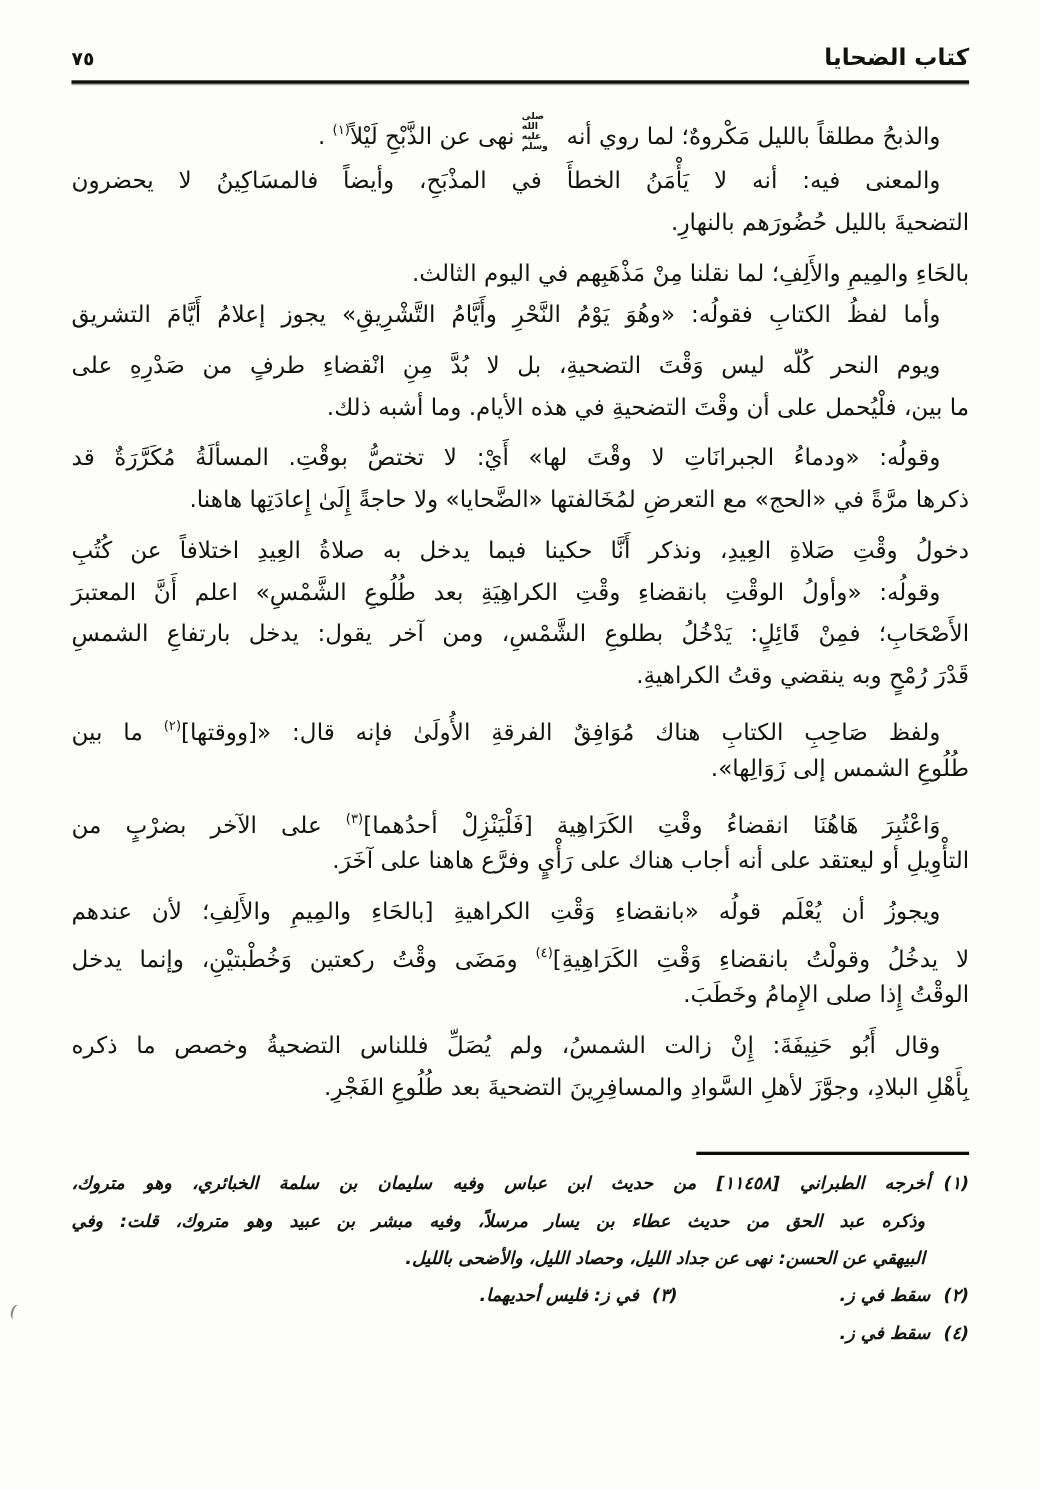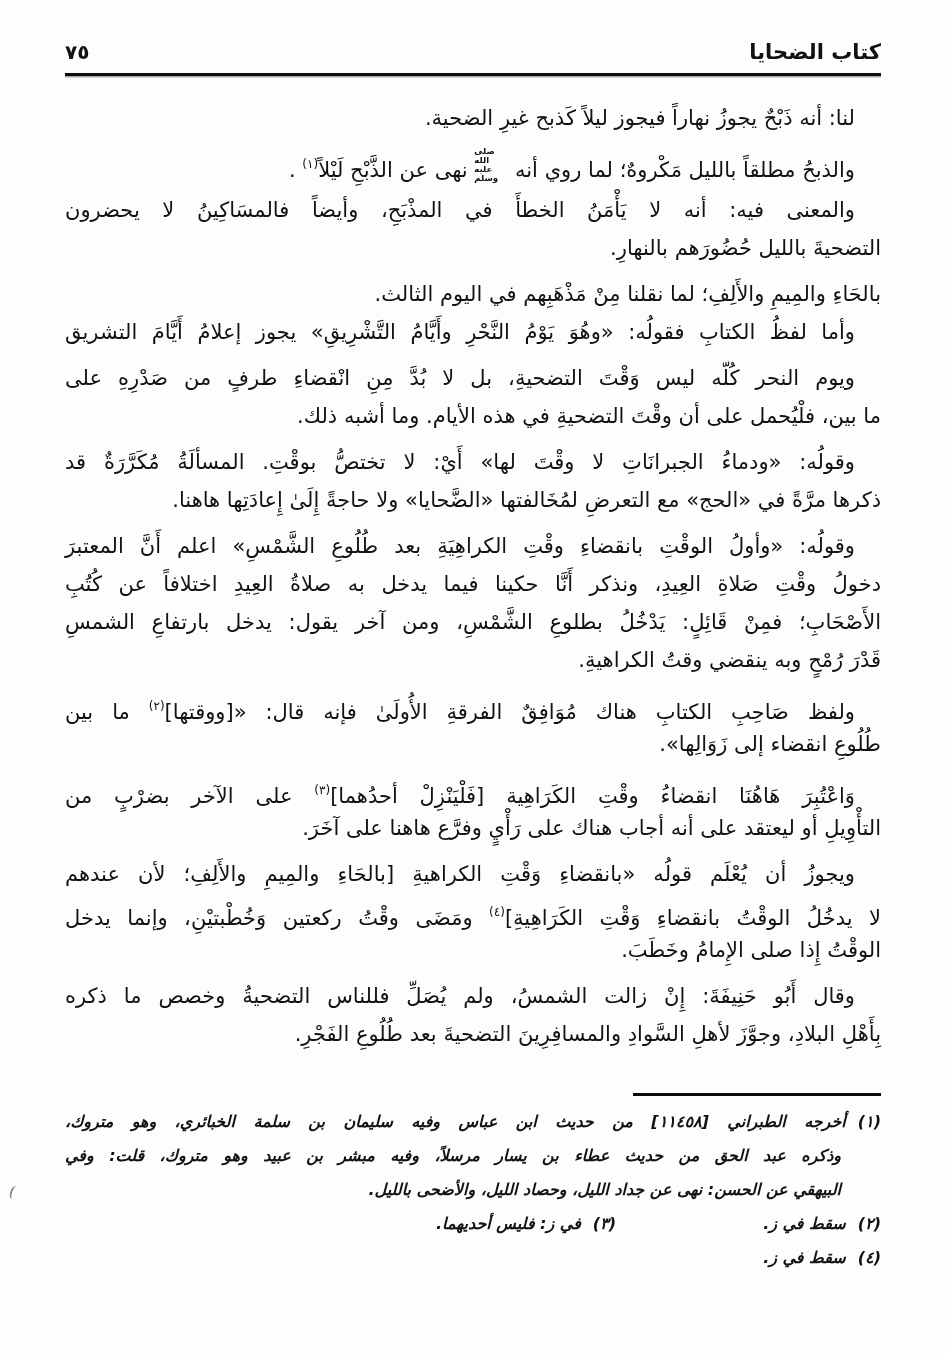--- a/index.html
+++ b/index.html
@@ -16,21 +16,21 @@
     position:absolute;inset:0;
     padding:34px 64px 0 65px;
     box-sizing:border-box;
   }
   
   .hdr{
     display:flex;justify-content:space-between;align-items:flex-end;
     font-size:21px;font-weight:bold;
     height:30px;
   }
-  .hdr .pgnum{font-size:20px;font-weight:bold;letter-spacing:1px;}
+  .hdr .pgnum{font-size:17px;font-weight:bold;letter-spacing:1px;}
   .hdr-rule{
     margin-top:9px;height:3px;background:#0c0c0c;width:100%;
     box-shadow:0 1.5px 0 rgba(10,10,10,.35);
   }
   
   .bodytext{margin-top:23px;font-size:21px;}
   .para{margin:0 0 8px 0;}
   .line{
     line-height:38px;height:38px;white-space:nowrap;
     text-align:right;
@@ -80,58 +80,55 @@
 
   <div class="hdr">
     <span class="title">كتاب الضحايا</span>
     <span class="pgnum">٧٥</span>
   </div>
 
   <div class="hdr-rule"></div>
 
   <div class="bodytext">
       <div class="para">
-        <div class="line ind"><span>لنا: أنه ذَبْحٌ يجوزُ نهاراً فيجوز ليلاً كَذبح غيرِ الضحية.</span></div>
-      </div>
-      <div class="para">
         <div class="line ind"><span>والذبحُ مطلقاً بالليل مَكْروهٌ؛ لما روي أنه </span><span class="saw">صلى الله عليه وسلم</span><span> نهى عن الذَّبْحِ لَيْلاً</span><span class="sup">(١)</span><span> .</span></div>
       </div>
       <div class="para">
         <div class="line full ind"><span>والمعنى فيه: أنه لا يَأْمَنُ الخطأَ في المذْبَحِ، وأيضاً فالمسَاكِينُ لا يحضرون</span></div>
         <div class="line"><span>التضحيةَ بالليل حُضُورَهم بالنهارِ.</span></div>
       </div>
       <div class="para">
         <div class="line"><span>بالحَاءِ والمِيمِ والأَلِفِ؛ لما نقلنا مِنْ مَذْهَبِهم في اليوم الثالث.</span></div>
         <div class="line full ind"><span>وأما لفظُ الكتابِ فقولُه: «وهُوَ يَوْمُ النَّحْرِ وأَيَّامُ التَّشْرِيقِ» يجوز إعلامُ أَيَّامَ التشريق</span></div>
       </div>
       <div class="para">
         <div class="line full ind"><span>ويوم النحر كُلّه ليس وَقْتَ التضحيةِ، بل لا بُدَّ مِنِ انْقضاءِ طرفٍ من صَدْرِهِ على</span></div>
         <div class="line"><span>ما بين، فلْيُحمل على أن وقْتَ التضحيةِ في هذه الأيام. وما أشبه ذلك.</span></div>
       </div>
       <div class="para">
         <div class="line full ind"><span>وقولُه: «ودماءُ الجبرانَاتِ لا وقْتَ لها» أَيْ: لا تختصُّ بوقْتِ. المسألَةُ مُكَرَّرَةٌ قد</span></div>
         <div class="line"><span>ذكرها مرَّةً في «الحج» مع التعرضِ لمُخَالفتها «الضَّحايا» ولا حاجةً إِلَىٰ إِعادَتِها هاهنا.</span></div>
       </div>
       <div class="para">
+        <div class="line full"><span>دخولُ وقْتِ صَلاةِ العِيدِ، ونذكر أَنَّا حكينا فيما يدخل به صلاةُ العِيدِ اختلافاً عن كُتُبِ</span></div>
         <div class="line full ind"><span>وقولُه: «وأولُ الوقْتِ بانقضاءِ وقْتِ الكراهِيَةِ بعد طُلُوعِ الشَّمْسِ» اعلم أَنَّ المعتبرَ</span></div>
-        <div class="line full"><span>دخولُ وقْتِ صَلاةِ العِيدِ، ونذكر أَنَّا حكينا فيما يدخل به صلاةُ العِيدِ اختلافاً عن كُتُبِ</span></div>
         <div class="line full"><span>الأَصْحَابِ؛ فمِنْ قَائِلٍ: يَدْخُلُ بطلوعِ الشَّمْسِ، ومن آخر يقول: يدخل بارتفاعِ الشمسِ</span></div>
         <div class="line"><span>قَدْرَ رُمْحٍ وبه ينقضي وقتُ الكراهيةِ.</span></div>
       </div>
       <div class="para">
         <div class="line full ind"><span>ولفظ صَاحِبِ الكتابِ هناك مُوَافِقٌ الفرقةِ الأُولَىٰ فإنه قال: «[ووقتها]</span><span class="sup">(٢)</span><span> ما بين</span></div>
-        <div class="line"><span>طُلُوعِ انقضاء إلى زَوَالِها».</span></div>
+        <div class="line"><span>طُلُوعِ الشمس إلى زَوَالِها».</span></div>
       </div>
       <div class="para">
         <div class="line full ind"><span>وَاعْتُبِرَ هَاهُنَا انقضاءُ وقْتِ الكَرَاهِية [فَلْيَنْزِلْ أحدُهما]</span><span class="sup">(٣)</span><span> على الآخر بضرْبٍ من</span></div>
         <div class="line"><span>التأْوِيلِ أو ليعتقد على أنه أجاب هناك على رَأْيٍ وفرَّع هاهنا على آخَرَ.</span></div>
       </div>
       <div class="para">
         <div class="line full ind"><span>ويجوزُ أن يُعْلَم قولُه «بانقضاءِ وَقْتِ الكراهيةِ [بالحَاءِ والمِيمِ والأَلِفِ؛ لأن عندهم</span></div>
-        <div class="line full"><span>لا يدخُلُ الوقْتُ بانقضاءِ وَقْتِ الكَرَاهِيةِ]</span><span class="sup">(٤)</span><span> ومَضَى وقْتُ ركعتين وَخُطْبتيْنِ، وإنما يدخل</span></div>
+        <div class="line full"><span>لا يدخُلُ وقولْتُ بانقضاءِ وَقْتِ الكَرَاهِيةِ]</span><span class="sup">(٤)</span><span> ومَضَى وقْتُ ركعتين وَخُطْبتيْنِ، وإنما يدخل</span></div>
         <div class="line"><span>الوقْتُ إِذا صلى الإِمامُ وخَطَبَ.</span></div>
       </div>
       <div class="para">
         <div class="line full ind"><span>وقال أَبُو حَنِيفَةَ: إِنْ زالت الشمسُ، ولم يُصَلِّ فللناس التضحيةُ وخصص ما ذكره</span></div>
         <div class="line"><span>بِأَهْلِ البلادِ، وجوَّزَ لأهلِ السَّوادِ والمسافِرِينَ التضحيةَ بعد طُلُوعِ الفَجْرِ.</span></div>
       </div>
     </div>
 
   <div class="fn-rule"></div>
 

